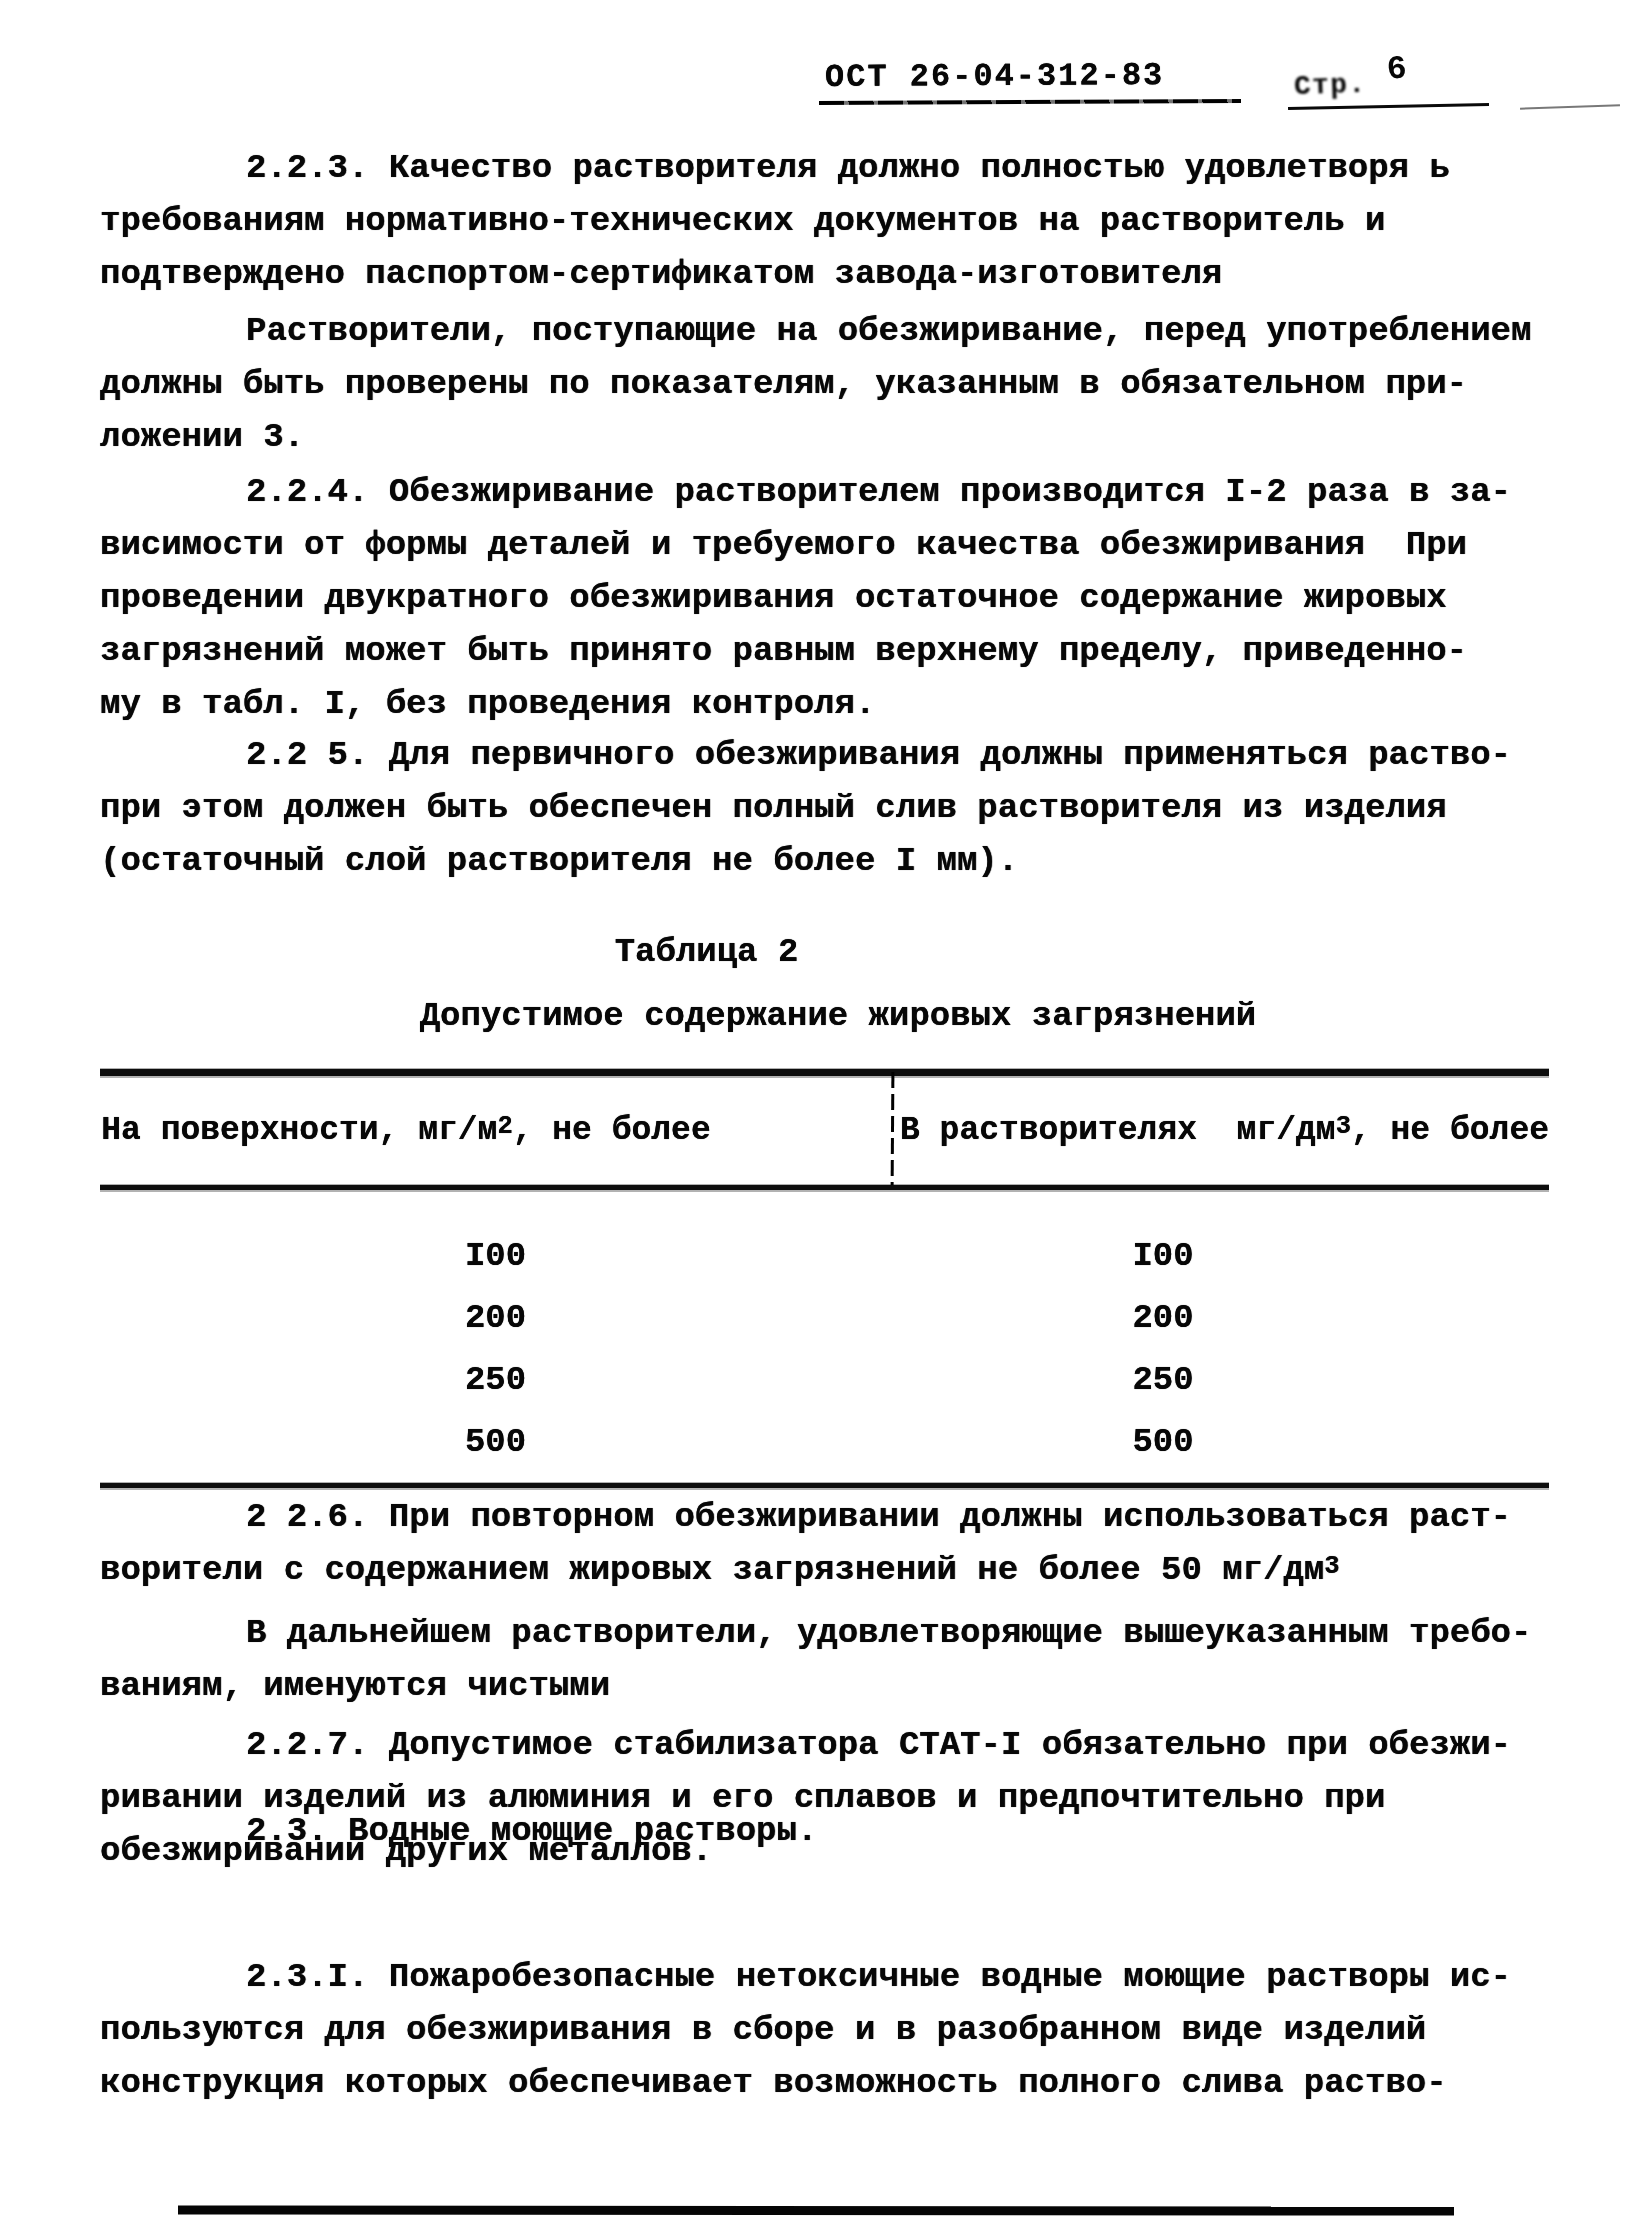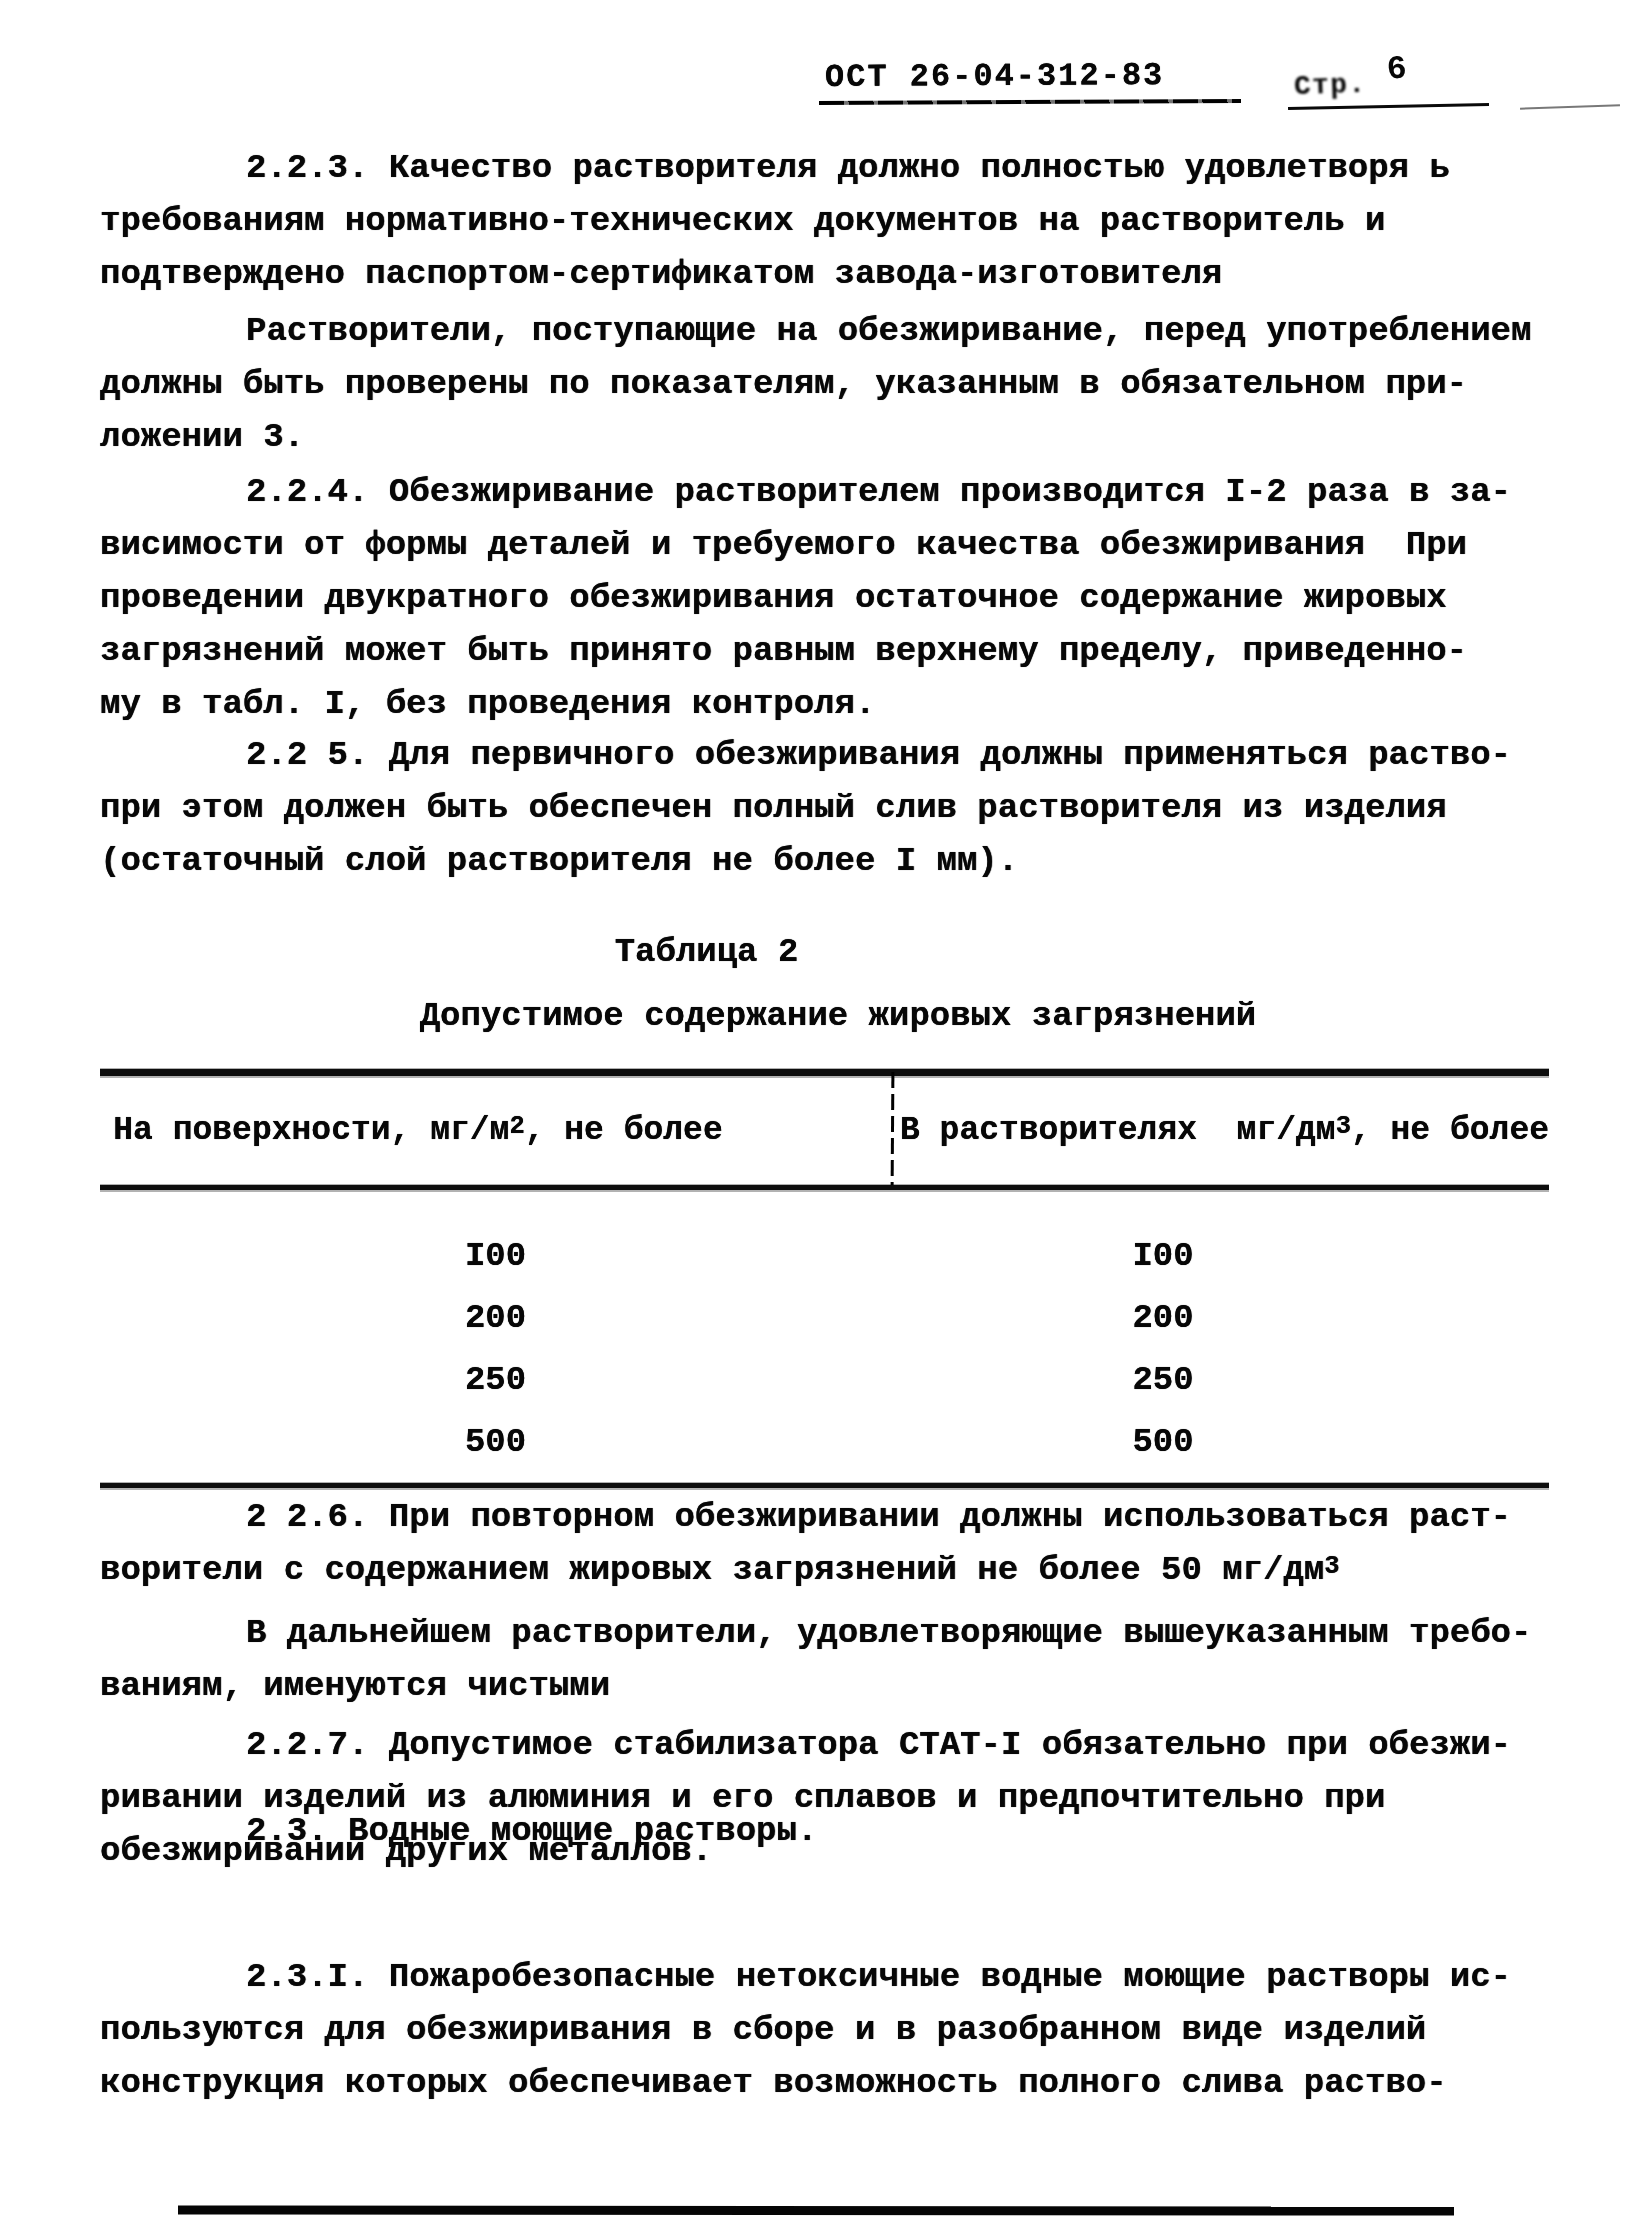--- a/index.html
+++ b/index.html
@@ -28,21 +28,21 @@
   }
   .page-num{
     position:absolute;left:1387px;top:51px;font-size:33px;transform:rotate(-4deg);
   }
   
   .t-wrap{position:absolute;left:100px;top:1069px;width:1449px;}
   .t-rule{position:relative;width:100%;height:6.7px;background:#0d0d0d;
     box-shadow:0 2px 0 rgba(0,0,0,.30), 0 -0.7px 0 rgba(0,0,0,.45);}
   .t-rule.thin{height:5.4px;}
   .t-head{position:relative;display:flex;height:109px;align-items:center;}
-  .t-cell{font-size:33px;white-space:pre;text-shadow:0 0 0.7px #000;margin-left:12px;}
+  .t-cell{font-size:33px;white-space:pre;text-shadow:0 0 0.7px #000;}
   .t-c1{width:791px;padding-left:1.3px;box-sizing:border-box;}
   .t-c2{flex:1;padding-left:19px;box-sizing:border-box;}
   .t-div{
     position:absolute;left:791px;top:-4px;width:3.3px;height:118px;
     background:repeating-linear-gradient(180deg,#000 0 16px,transparent 16px 22px);
     transform:rotate(0.4deg);
   }
   .t-body{padding-top:35px;padding-bottom:10px;}
   .t-row{display:flex;line-height:62px;}
   .t-val{font-size:34px;text-align:center;text-shadow:0 0 0.7px #000;}

